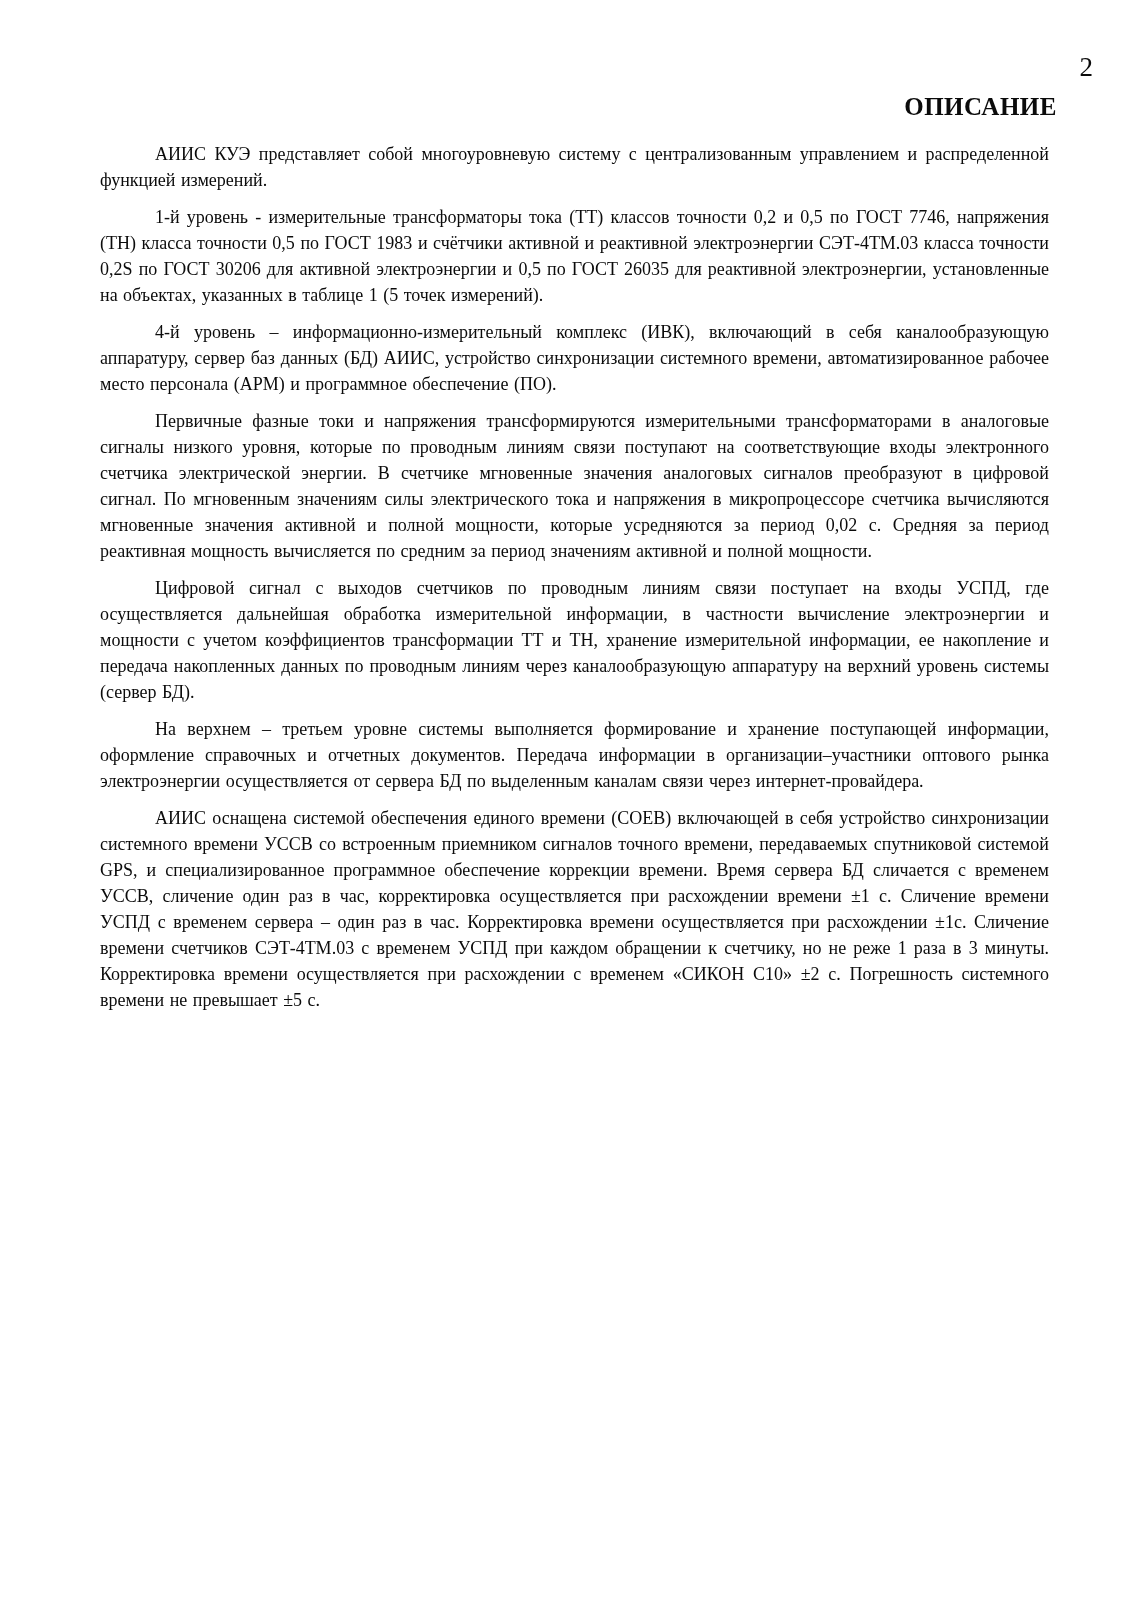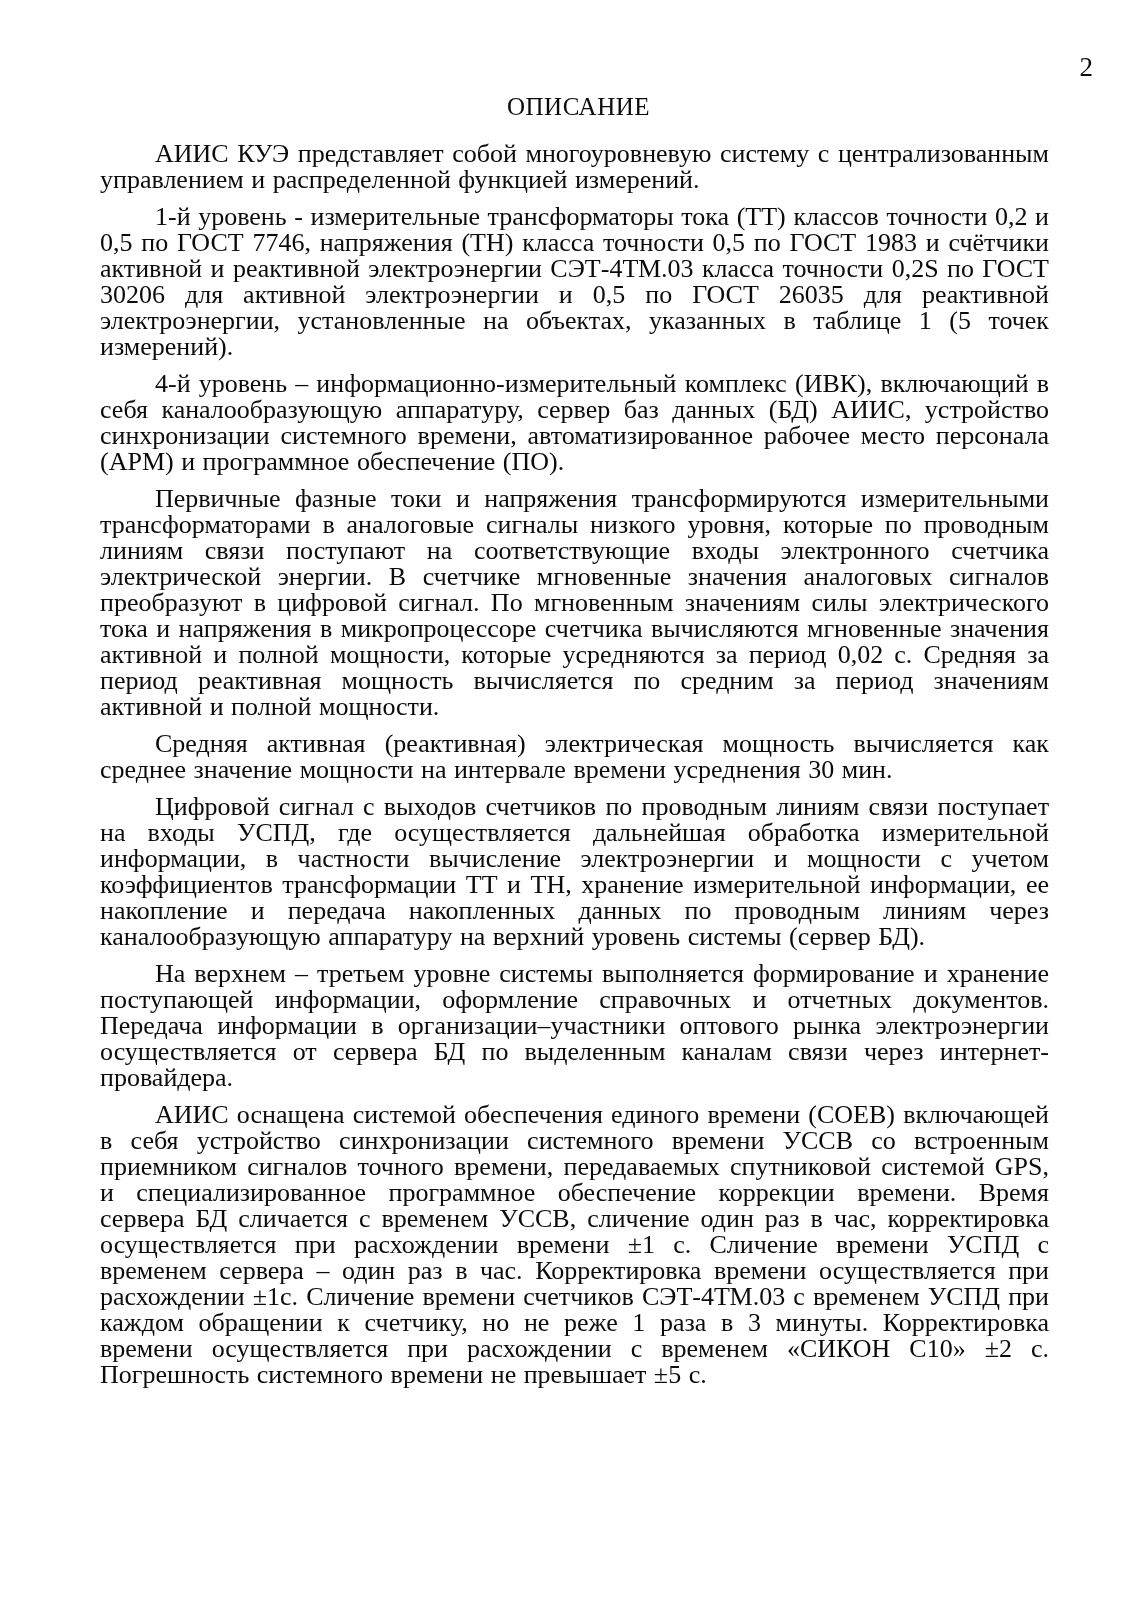--- a/index.html
+++ b/index.html
@@ -24,46 +24,45 @@
   }
   .page-number {
     position: absolute;
     top: 52px;
     right: 52px;
     font-size: 27px;
     line-height: 30px;
   }
   .doc-title {
     margin: 0 0 19px 0;
-    text-align: center;
+    text-align: right;
     font-size: 25px;
-    font-weight: normal;
+    font-weight: bold;
     letter-spacing: 0.5px;
     line-height: 30px;
   }
   .doc-body p {
     margin: 0 8px 11px 0;
-    font-size: 26px;
+    font-size: 18px;
     line-height: 26px;
     text-align: justify;
     text-indent: 55px;
     word-spacing: 1px;
   }
 </style>
 </head>
 <body>
 
 <div class="page">
   <div class="page-number">2</div>
 
   <h1 class="doc-title">ОПИСАНИЕ</h1>
 
   <div class="doc-body">
     <p>АИИС КУЭ представляет собой многоуровневую систему с централизованным управлением и распределенной функцией измерений.</p>
     <p>1-й уровень - измерительные трансформаторы тока (ТТ) классов точности 0,2 и 0,5 по ГОСТ 7746, напряжения (ТН) класса точности 0,5 по ГОСТ 1983 и счётчики активной и реактивной электроэнергии СЭТ-4ТМ.03  класса точности 0,2S по ГОСТ 30206 для активной электроэнергии и 0,5 по ГОСТ 26035 для реактивной электроэнергии, установленные на объектах, указанных в таблице 1 (5 точек измерений).</p>
     <p>4-й уровень – информационно-измерительный комплекс (ИВК), включающий в себя каналообразующую аппаратуру, сервер баз данных (БД) АИИС, устройство синхронизации системного времени, автоматизированное рабочее место персонала (АРМ) и программное обеспечение (ПО).</p>
     <p>Первичные фазные токи и напряжения трансформируются измерительными трансформаторами в аналоговые сигналы низкого уровня, которые по проводным линиям связи поступают на соответствующие входы электронного счетчика электрической энергии. В счетчике мгновенные значения аналоговых сигналов преобразуют в цифровой сигнал. По мгновенным значениям силы электрического тока и напряжения в микропроцессоре счетчика вычисляются мгновенные значения активной и полной мощности, которые усредняются за период 0,02 с. Средняя за период реактивная мощность вычисляется по средним за период значениям активной и полной мощности.</p>
-    <p>Средняя активная (реактивная) электрическая мощность вычисляется как среднее значение мощности на интервале времени усреднения 30 мин.</p>
     <p>Цифровой сигнал с выходов счетчиков по проводным линиям связи поступает на входы УСПД, где осуществляется дальнейшая обработка измерительной информации, в частности вычисление электроэнергии и мощности с учетом коэффициентов трансформации ТТ и ТН, хранение измерительной информации, ее накопление и передача накопленных данных по проводным линиям через каналообразующую аппаратуру на верхний уровень системы (сервер БД).</p>
     <p>На верхнем – третьем уровне системы выполняется формирование и хранение поступающей информации, оформление справочных и отчетных документов. Передача информации в организации–участники оптового рынка электроэнергии осуществляется от сервера БД по выделенным каналам связи через интернет-провайдера.</p>
     <p>АИИС оснащена системой обеспечения единого времени (СОЕВ) включающей в себя устройство синхронизации системного времени УССВ со встроенным приемником сигналов точного времени, передаваемых спутниковой системой GPS, и специализированное программное обеспечение коррекции времени. Время сервера БД сличается с временем УССВ, сличение один раз в час, корректировка осуществляется при расхождении времени ±1 с. Сличение времени УСПД с временем сервера – один раз в час. Корректировка времени осуществляется при расхождении ±1с. Сличение времени счетчиков СЭТ-4ТМ.03 с временем УСПД при каждом обращении к счетчику, но не реже 1 раза в 3 минуты. Корректировка времени осуществляется при расхождении с временем «СИКОН С10» ±2 с. Погрешность системного времени не превышает ±5 с.</p>
   </div>
 </div>
 
 </body></html>

